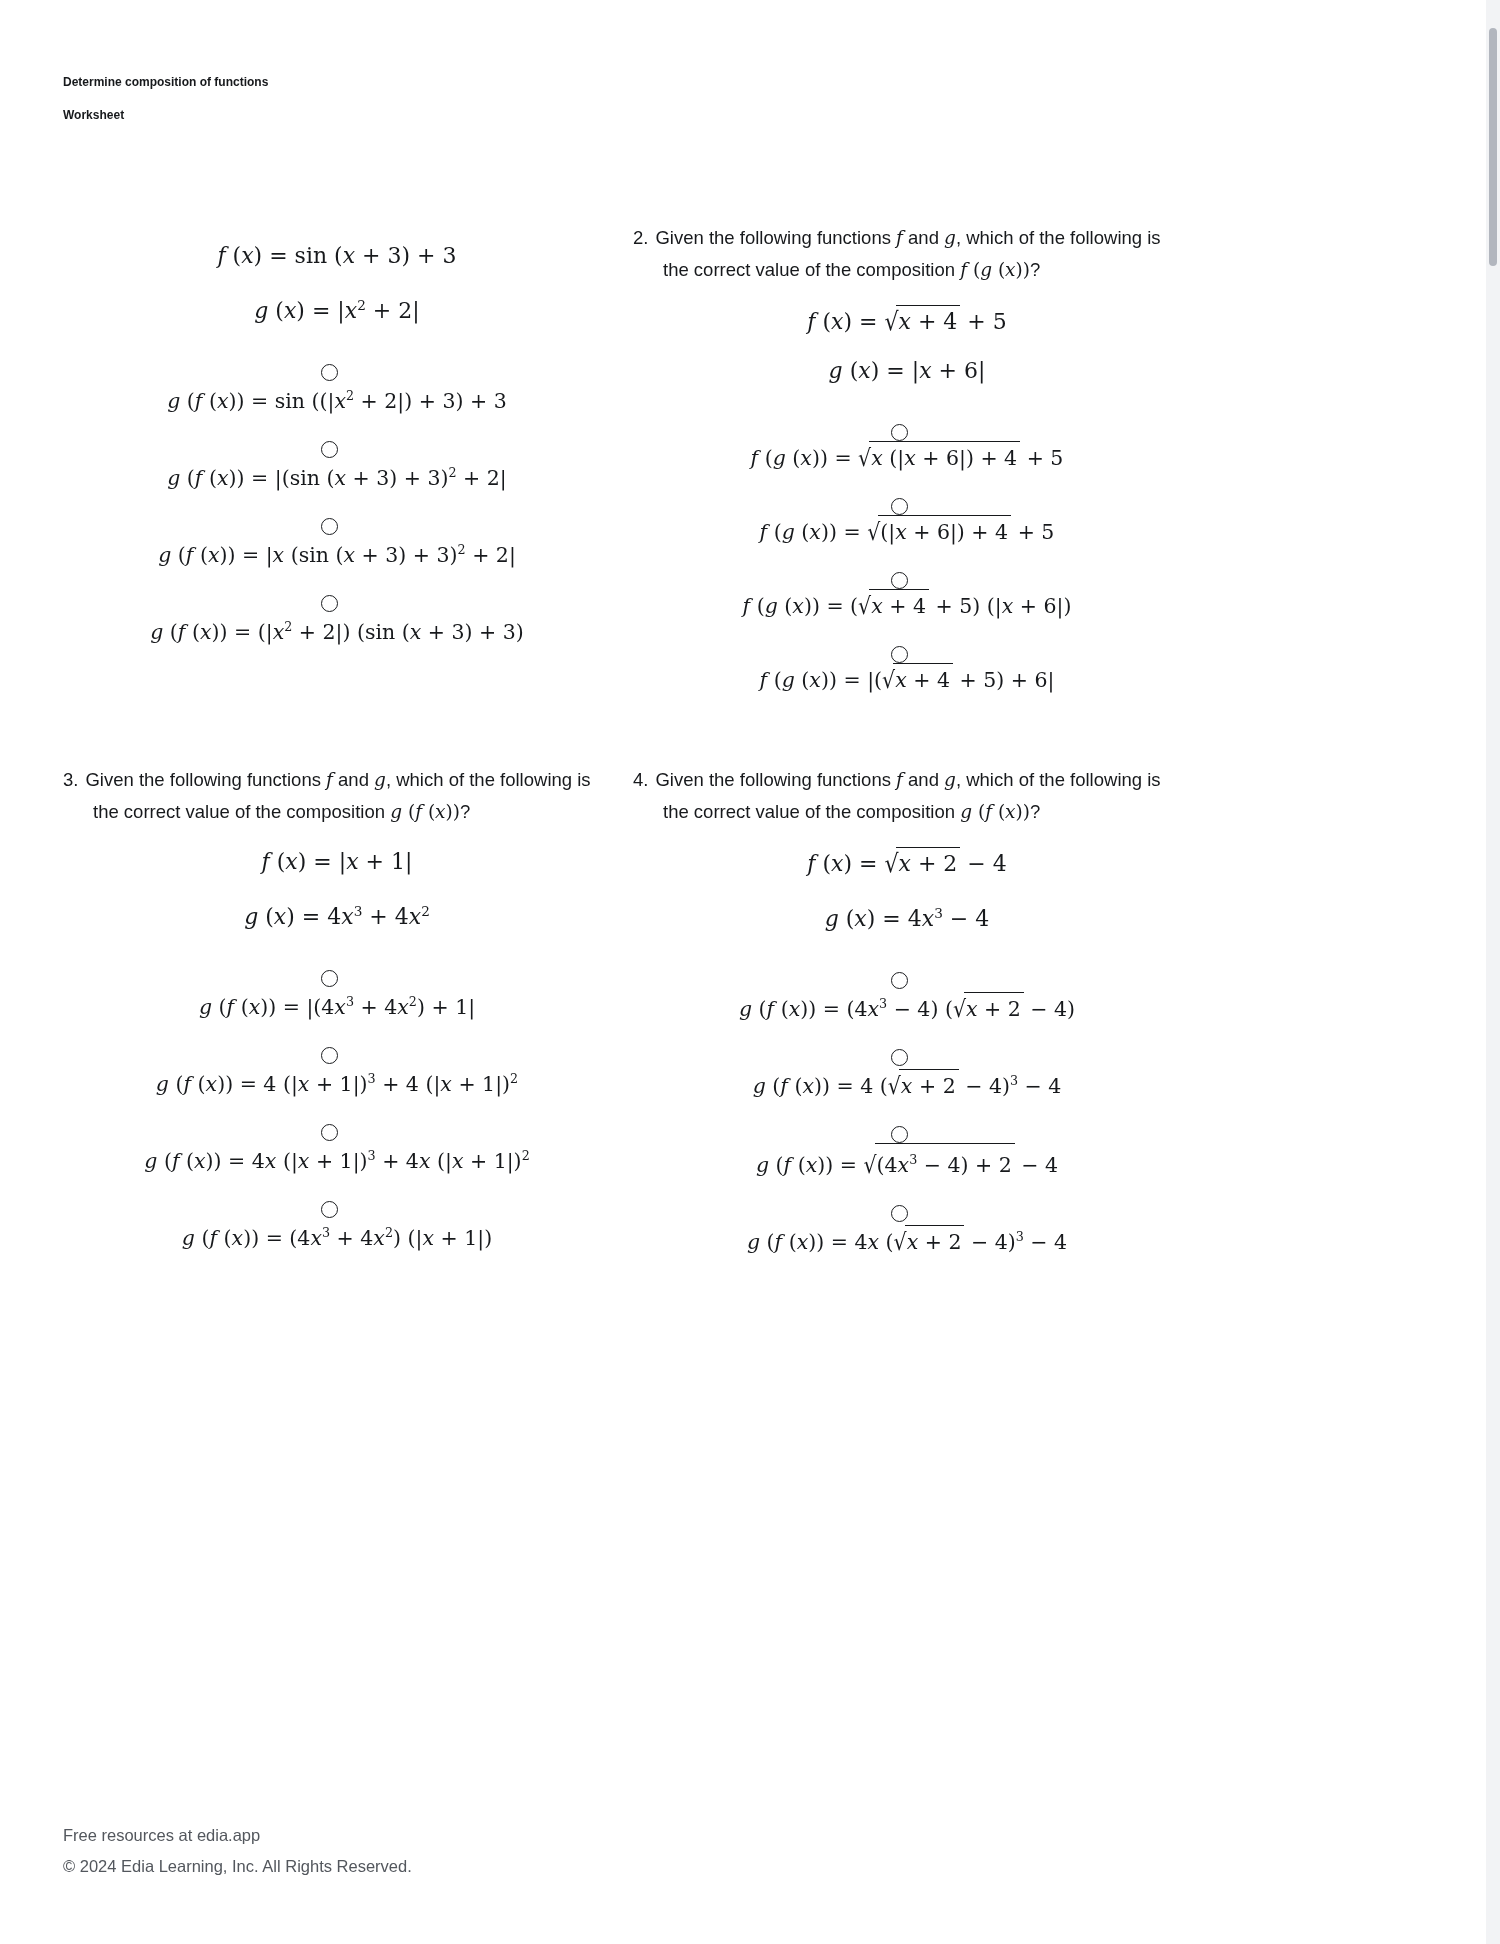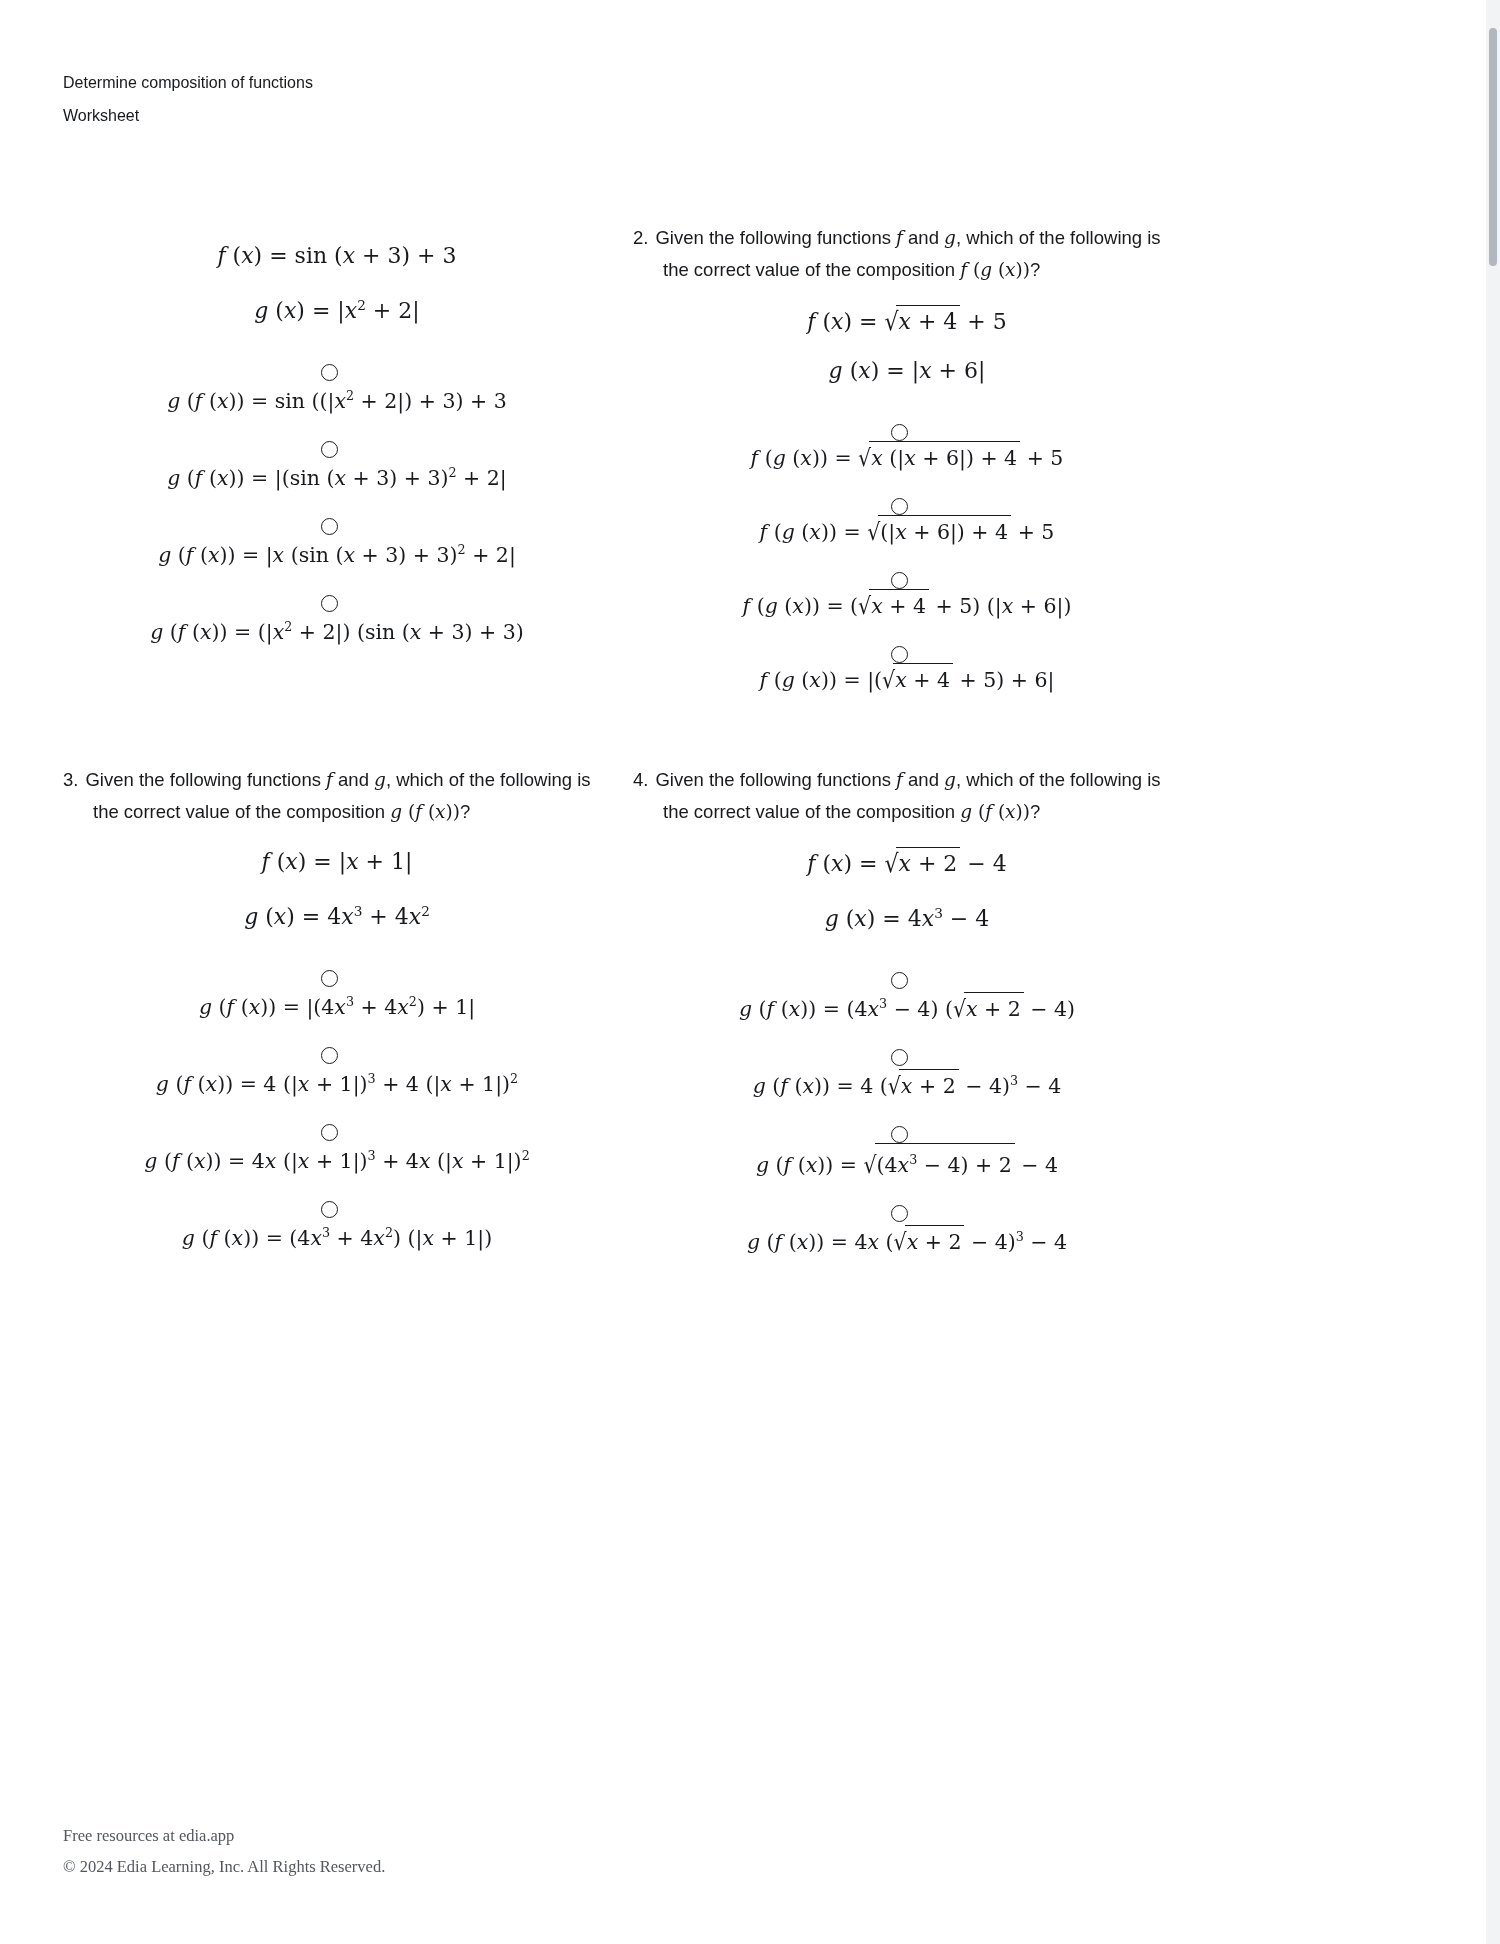--- a/index.html
+++ b/index.html
@@ -6,21 +6,21 @@
   .page{
     position:relative;
     width:1500px;height:1944px;
     background:#ffffff;
     font-family:"Liberation Sans", sans-serif;
     color:#17191c;
     overflow:hidden;
   }
   
   .header{position:absolute;left:63px;top:66px;}
-  .title{font-size:16px;font-weight:normal;line-height:33px;}
+  .title{font-size:12px;font-weight:bold;line-height:33px;}
   .fields{position:absolute;left:750px;top:74px;width:392px;font-size:16.5px;color:#1b1d20;}
   .frow{display:flex;align-items:flex-end;margin-bottom:17px;}
   .flabel{margin-right:12px;line-height:20px;}
   .u{border-bottom:1.7px solid #15171a;height:16px;}
   .u-name{flex:1;}
   .u-date{width:168px;}
   .u-period{width:72px;}
   .plabel{margin-left:18px;}
   
   .qgrid{
@@ -39,21 +39,21 @@
   .defs{margin-top:16px;}
   .def{text-align:center;font-size:22px;line-height:30px;margin:19px 0;}
   .opts{margin-top:38px;}
   .opt{display:flex;align-items:center;margin-bottom:25px;min-height:36px;flex-direction:column;}
   .radio{
     flex:0 0 auto;width:17px;height:17px;margin-right:15px;
     border:1.7px solid #1b1d20;border-radius:50%;background:#fff;box-sizing:border-box;
   }
   .optmath{font-size:20.5px;line-height:30px;}
   
-  .footer{position:absolute;left:63px;top:1820px;color:#53575d;font-size:16.5px;line-height:31px;font-family:Liberation Serif, serif;}
+  .footer{position:absolute;left:63px;top:1820px;color:#53575d;font-size:16.5px;line-height:31px;}
   
   .scrollbar{position:absolute;right:0;top:0;width:14px;height:1944px;background:#f2f3f5;}
   .scroll-thumb{position:absolute;right:3px;top:28px;width:8px;height:238px;border-radius:4px;background:#b2b6be;}
 </style>
 </head>
 <body>
 
 <div class="page">
 
   <div class="header">

